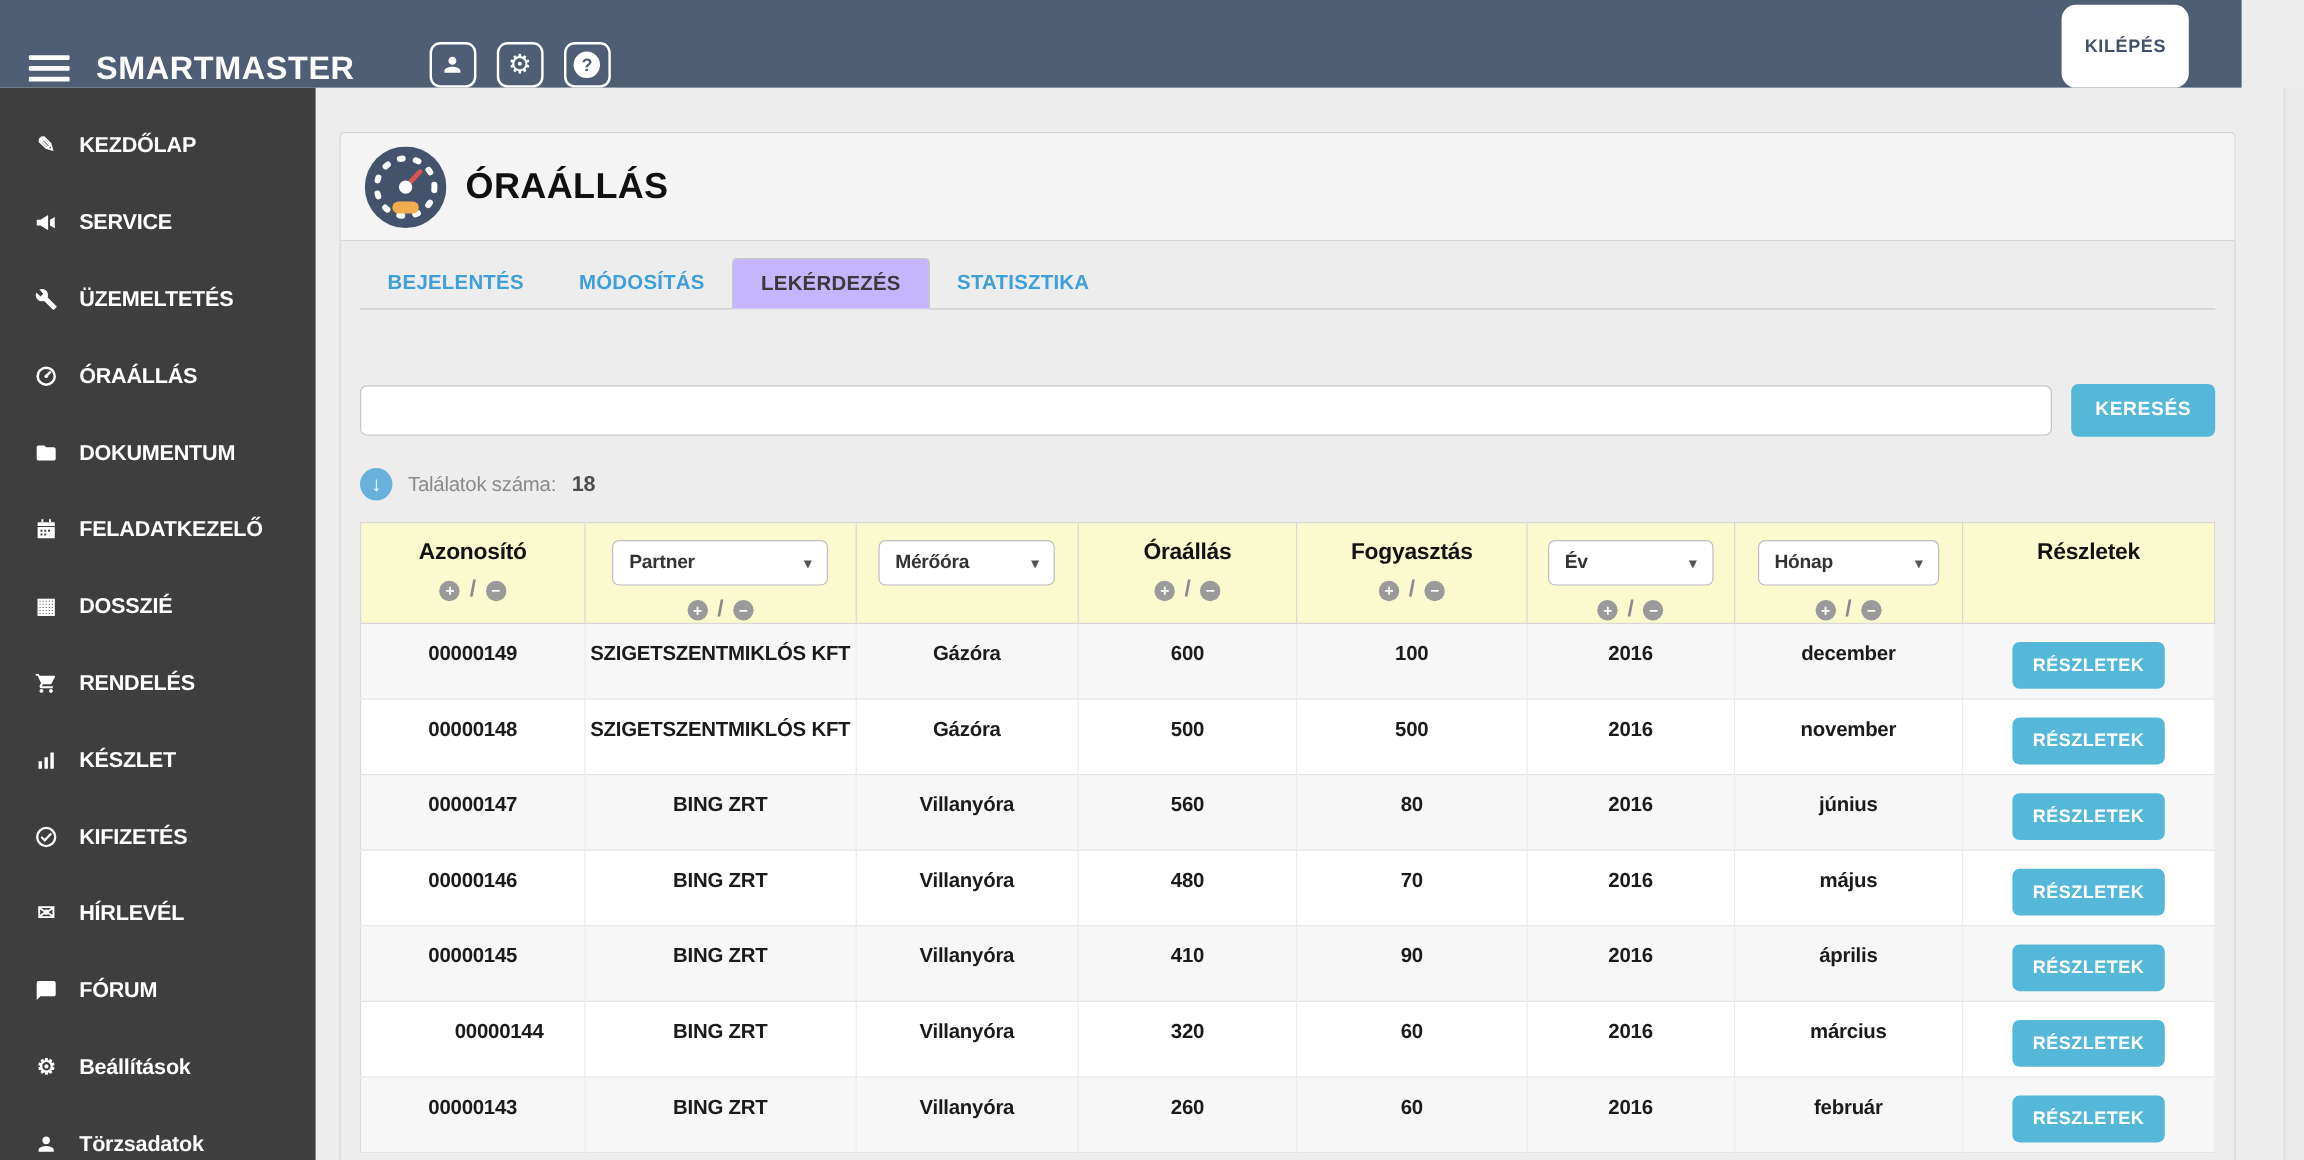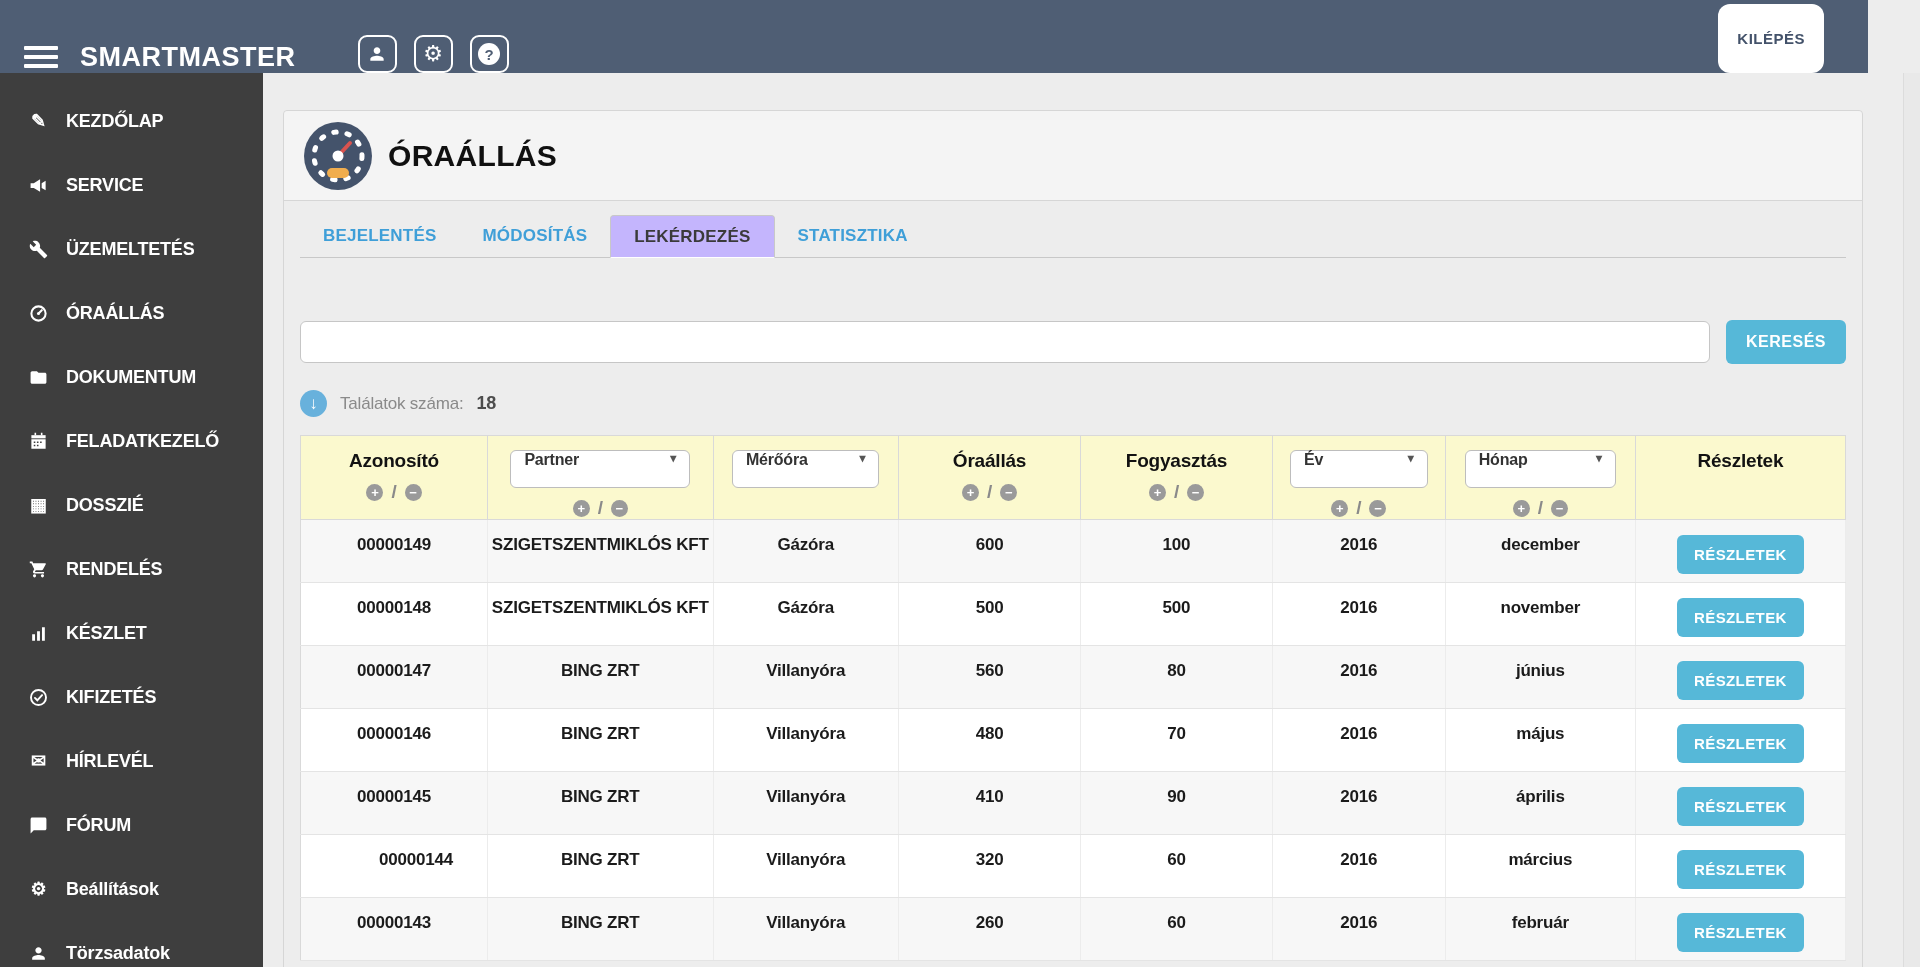--- a/index.html
+++ b/index.html
@@ -102,21 +102,21 @@
   .hdr-label { font-weight:bold; }
   .sort { display:flex; align-items:center; gap:8px; }
   .sort .pm {
     width:17px; height:17px; border-radius:50%; background:#9a9a9a; color:#fff;
     font-size:13px; font-weight:bold; display:flex; align-items:center; justify-content:center;
     line-height:1; cursor:pointer;
   }
   .sort .slash { color:#8a8a8a; font-size:19px; }
   .fake-select {
     width:80%; height:38px; background:#fff; border:1px solid #bdbdbd; border-radius:6px;
-    display:flex; align-items:flex-start; justify-content:space-between; padding:0 13px;
+    display:flex; align-items:center; justify-content:space-between; padding:0 13px;
     font-size:16px; font-weight:bold; color:#333; cursor:pointer;
   }
   .fake-select .caret { color:#555; font-size:12px; }
   table.grid td {
     height:63px; text-align:center; vertical-align:top; padding-top:15px;
     border-right:1px solid #ececec; border-bottom:1px solid #e4e4e4;
     font-size:17px; font-weight:bold; color:#1b1b1b; background:#fff;
   }
   tr.odd td { background:#f7f7f7; }
   td.cell-details { padding-top:7px; }

